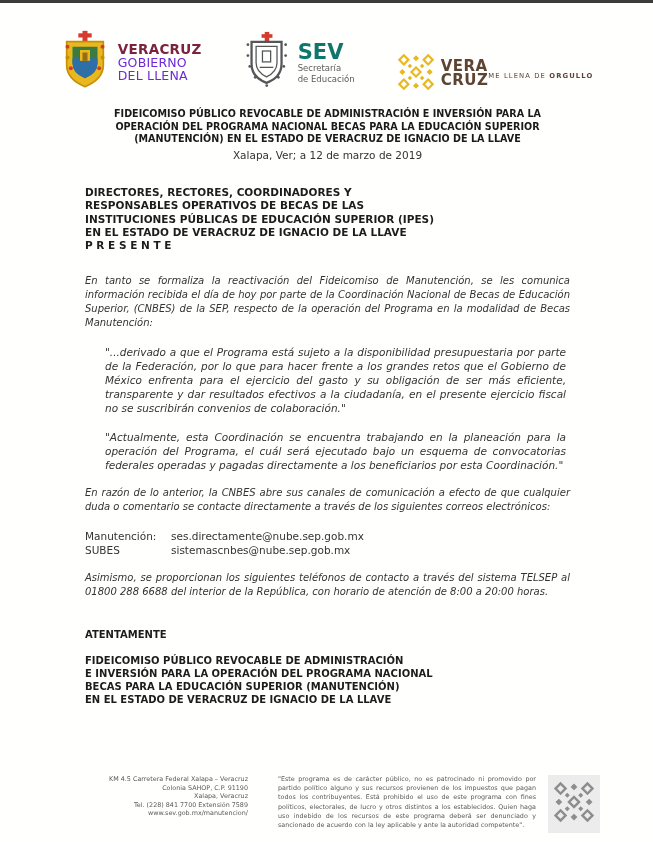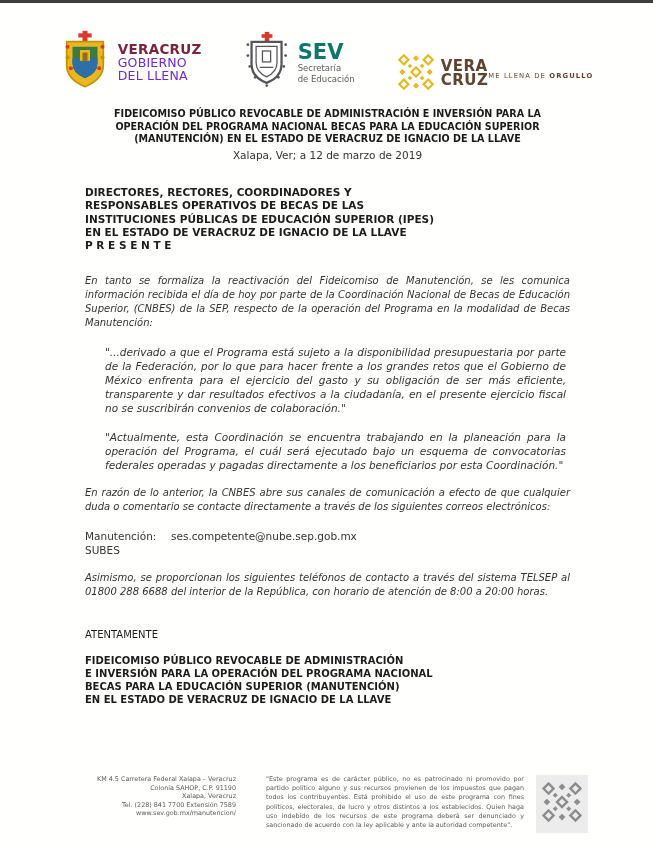--- a/index.html
+++ b/index.html
@@ -32,24 +32,24 @@
          font-size:9.6px;line-height:12.6px;color:#1a1a1a;}
   .date{text-align:center;font-size:10.5px;margin-top:3px;color:#333;}
   .recipient{margin-top:25px;font-weight:bold;font-size:10.5px;line-height:13.4px;color:#1c1c1c;}
   .para{margin-top:21px;font-size:10px;line-height:14.2px;text-align:justify;color:#333;font-style:italic;}
   .para.tight{margin-top:14px;}
   .quote{margin:14px 4px 0 20px;font-size:10.5px;line-height:14.2px;text-align:justify;
          font-style:italic;color:#333;}
   .emails{margin-top:14px;font-size:10.5px;line-height:14px;color:#333;}
   .email-row{display:flex;align-items:flex-end;}
   .email-label{width:86px;flex:none;}
-  .atentamente{margin-top:30px;font-weight:normal;font-size:10px;color:#1c1c1c;}
+  .atentamente{margin-top:30px;font-weight:bold;font-size:10px;color:#1c1c1c;}
   .sig{margin-top:14px;font-weight:bold;font-size:10px;line-height:13px;color:#1c1c1c;}
   
-  .footer{position:absolute;left:52px;top:772px;width:537px;display:flex;align-items:flex-start;}
+  .footer{position:absolute;left:64px;top:772px;width:537px;display:flex;align-items:flex-start;}
   .f-addr{width:184px;flex:none;text-align:right;font-size:6.4px;line-height:8.6px;color:#5a5a5a;}
   .f-legal{width:258px;flex:none;margin-left:30px;text-align:justify;font-size:6.4px;line-height:9.2px;color:#5a5a5a;}
   .f-mark{flex:none;margin-left:12px;width:52px;height:58px;background:#ececec;
           display:flex;align-items:center;justify-content:center;}
 </style>
 </head>
 <body>
 
 <div class="page">
 
@@ -154,24 +154,25 @@
 
     <div class="quote">"...derivado a que el Programa está sujeto a la disponibilidad presupuestaria por parte de la Federación, por lo que para hacer frente a los grandes retos que el Gobierno de México enfrenta para el ejercicio del gasto y su obligación de ser más eficiente, transparente y dar resultados efectivos a la ciudadanía, en el presente ejercicio fiscal no se suscribirán convenios de colaboración."</div>
 
     <div class="quote">"Actualmente, esta Coordinación se encuentra trabajando en la planeación para la operación del Programa, el cuál será ejecutado bajo un esquema de convocatorias federales operadas y pagadas directamente a los beneficiarios por esta Coordinación."</div>
 
     <div class="para tight">En razón de lo anterior, la CNBES abre sus canales de comunicación a efecto de que cualquier duda o comentario se contacte directamente a través de los siguientes correos electrónicos:</div>
 
     <div class="emails">
       <div class="email-row">
         <span class="email-label">Manutención:</span>
-        <span>ses.competente@nube.sep.gob.mx</span>
+        <span>ses.directamente@nube.sep.gob.mx</span>
       </div>
       <div class="email-row">
         <span class="email-label">SUBES</span>
+        <span>sistemascnbes@nube.sep.gob.mx</span>
       </div>
     </div>
 
     <div class="para tight">Asimismo, se proporcionan los siguientes teléfonos de contacto a través del sistema TELSEP al 01800 288 6688 del interior de la República, con horario de atención de 8:00 a 20:00 horas.</div>
 
     <div class="atentamente">ATENTAMENTE</div>
 
     <div class="sig">
       <div>FIDEICOMISO PÚBLICO REVOCABLE DE ADMINISTRACIÓN</div>
       <div>E INVERSIÓN PARA LA OPERACIÓN DEL PROGRAMA NACIONAL</div>

